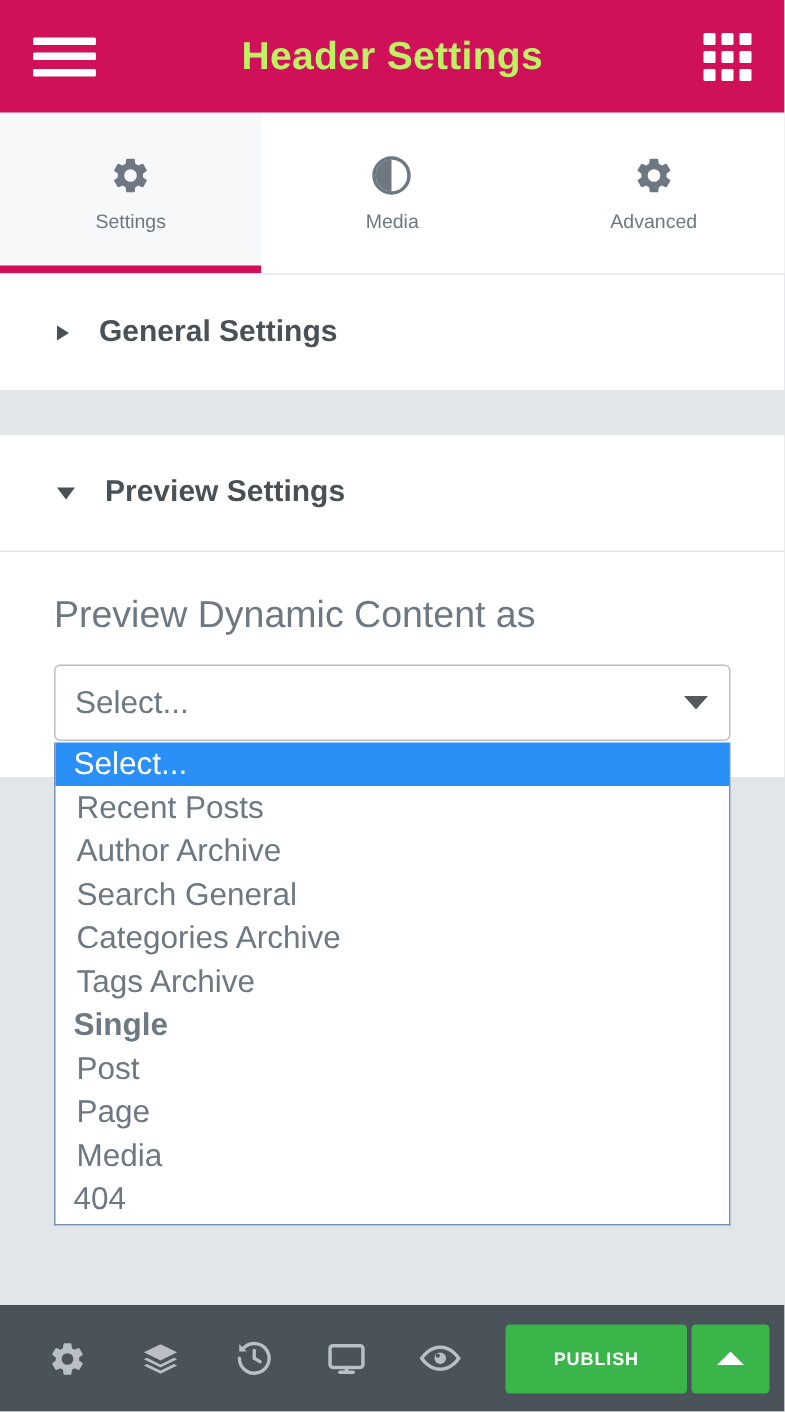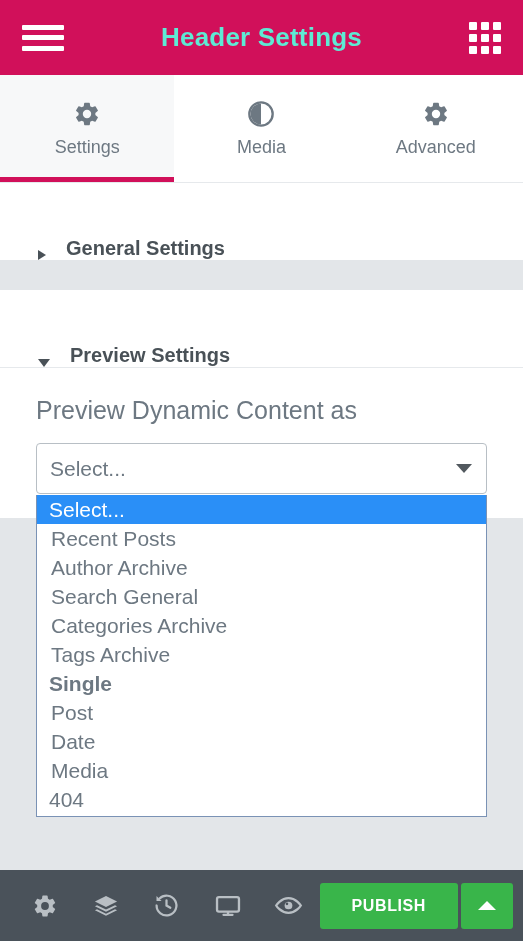--- a/index.html
+++ b/index.html
@@ -50,21 +50,21 @@
   }
   .hamburger span {
     display: block;
     height: 5px;
     width: 100%;
     background: #ffffff;
     border-radius: 1px;
   }
 
   .header-title {
-    color: #5eead4;
+    color: #bef264;
     font-size: 26px;
     font-weight: bold;
     letter-spacing: 0.2px;
     position: absolute;
     left: 0; right: 0;
     text-align: center;
     pointer-events: none;
   }
 
   .grid-icon {
@@ -108,21 +108,21 @@
     background: #f7f8f9;
   }
   .tab.active::after {
     content: "";
     position: absolute;
     left: 0; right: 0; bottom: 0;
     height: 5px;
     background: #d1105a;
   }
   .tab-label {
-    font-size: 18px;
+    font-size: 13px;
     color: #6d7882;
   }
   .tab-icon {
     width: 28px;
     height: 28px;
     display: flex;
     align-items: center;
     justify-content: center;
   }
   .tab-icon svg { display: block; }
@@ -135,21 +135,21 @@
     overflow: hidden;
   }
 
   .accordion {
     background: #ffffff;
     width: 100%;
   }
   .acc-head {
     height: 77px;
     display: flex;
-    align-items: flex-end;
+    align-items: center;
     padding-left: 38px;
     gap: 20px;
     cursor: pointer;
     background: #ffffff;
   }
   .acc-title {
     font-size: 20px;
     font-weight: bold;
     color: #495157;
   }
@@ -270,21 +270,21 @@
 
   .publish-group {
     display: flex;
     align-items: stretch;
     height: 46px;
     gap: 3px;
   }
   .publish-btn {
     background: #39b54a;
     color: #ffffff;
-    font-size: 16px;
+    font-size: 12px;
     font-weight: bold;
     letter-spacing: 0.6px;
     border: none;
     border-radius: 3px;
     padding: 0 32px;
     cursor: pointer;
     font-family: "Liberation Sans", sans-serif;
   }
   .publish-caret {
     background: #39b54a;
@@ -388,21 +388,21 @@
 
           <div class="dropdown" id="dropdown-list">
               <div class="dd-option selected">Select...</div>
               <div class="dd-option child">Recent Posts</div>
               <div class="dd-option child">Author Archive</div>
               <div class="dd-option child">Search General</div>
               <div class="dd-option child">Categories Archive</div>
               <div class="dd-option child">Tags Archive</div>
               <div class="dd-group-label">Single</div>
               <div class="dd-option child">Post</div>
-              <div class="dd-option child">Date</div>
+              <div class="dd-option child">Page</div>
               <div class="dd-option child">Media</div>
               <div class="dd-option">404</div>
             </div>
         </div>
       </div>
     </div>
 
   </div>
 
   <div class="footer">

